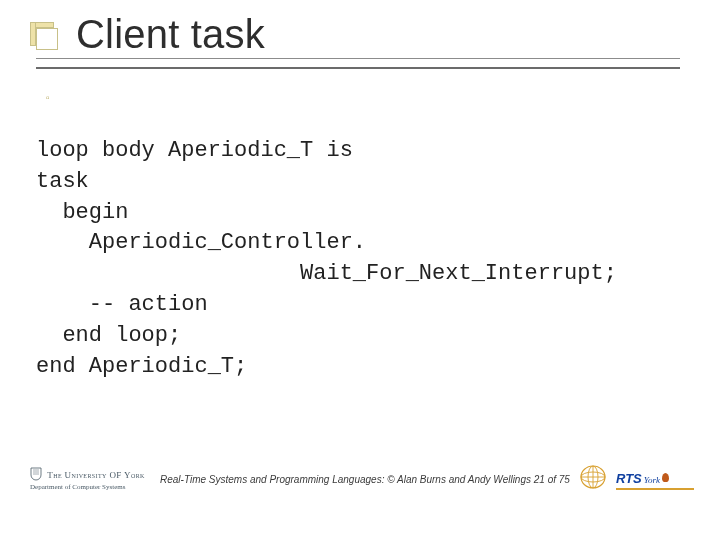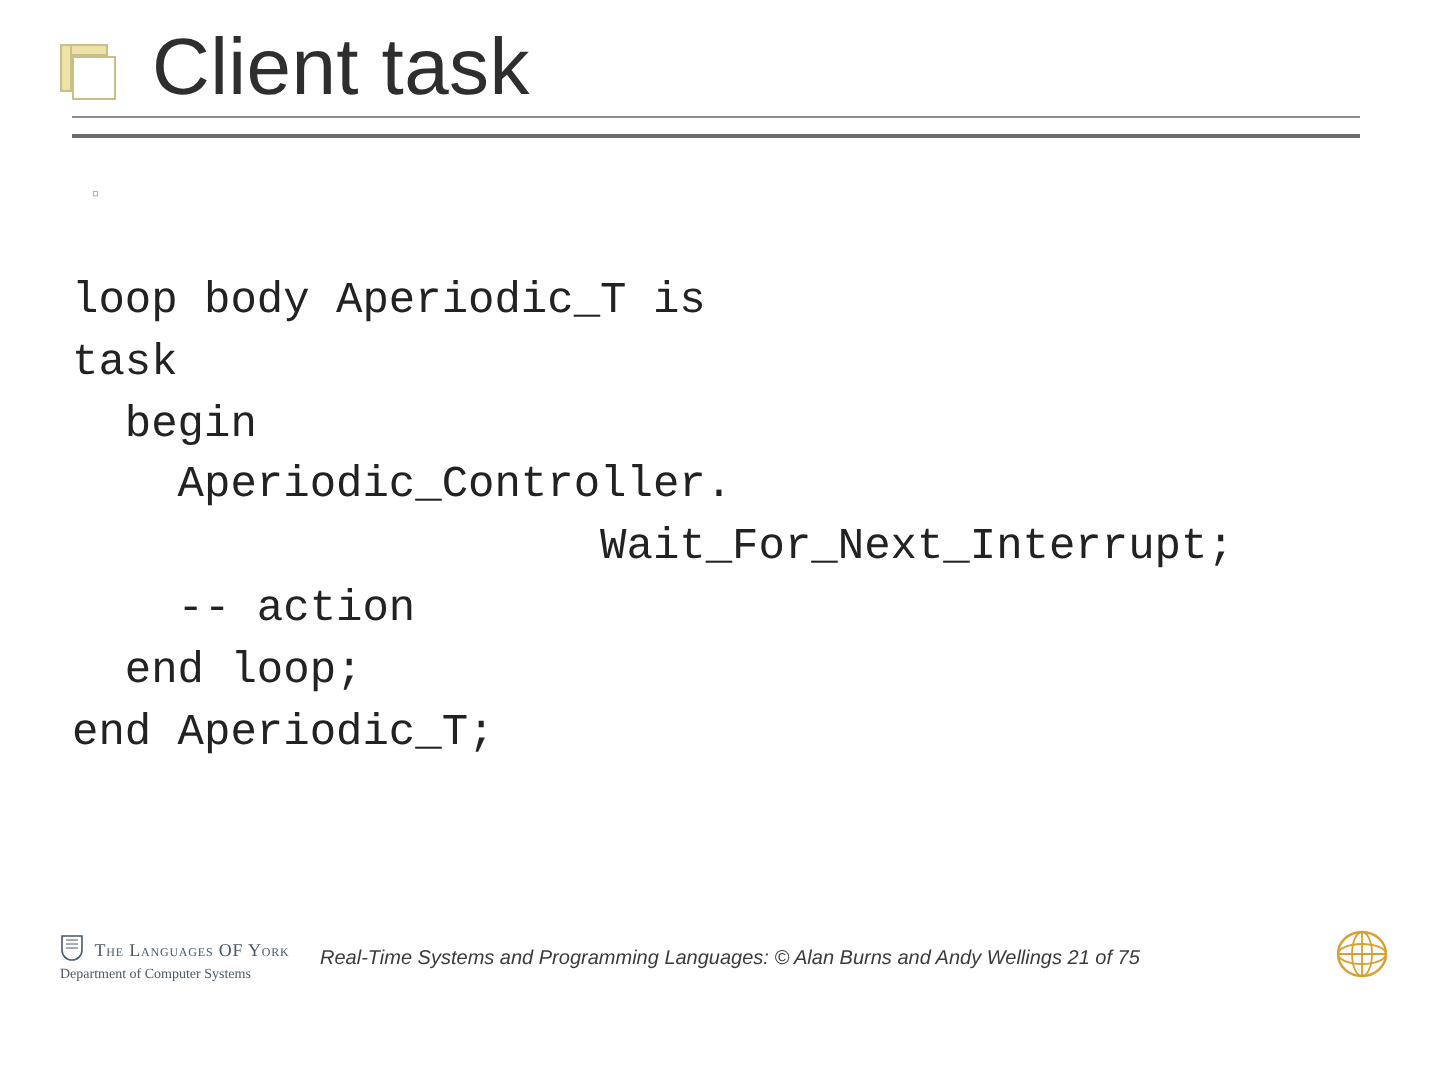--- a/index.html
+++ b/index.html
@@ -201,33 +201,37 @@
 
   <div class="footer">
     <div class="uoy">
       <span class="crest">
         <svg width="12" height="14" viewBox="0 0 12 14">
           <path d="M1 1 h10 v7 a5 5 0 0 1 -5 5 a5 5 0 0 1 -5 -5 z" fill="none" stroke="#4a5a66" stroke-width="0.8"></path>
           <path d="M3 3 h6 M3 5 h6 M3 7 h6" stroke="#4a5a66" stroke-width="0.5"></path>
         </svg>
       </span>
       <span class="line1">
-        <span>The Languages </span><span class="of">of</span><span> York</span>
+        <span>The University </span><span class="of">of</span><span> York</span>
       </span>
       <div class="line2">Department of Computer Systems</div>
     </div>
 
     <div class="footer-text">Real-Time Systems and Programming Languages: © Alan Burns and Andy Wellings 21 of 75</div>
 
     <div class="rts">
       <span class="rts-globe">
         <svg width="26" height="24" viewBox="0 0 26 24">
           <ellipse cx="13" cy="12" rx="12" ry="11" fill="none" stroke="#d8a030" stroke-width="1.2"></ellipse>
           <ellipse cx="13" cy="12" rx="12" ry="5" fill="none" stroke="#d8a030" stroke-width="0.9"></ellipse>
           <ellipse cx="13" cy="12" rx="5" ry="11" fill="none" stroke="#d8a030" stroke-width="0.9"></ellipse>
           <line x1="1" y1="12" x2="25" y2="12" stroke="#d8a030" stroke-width="0.9"></line>
           <line x1="13" y1="1" x2="13" y2="23" stroke="#d8a030" stroke-width="0.9"></line>
         </svg>
       </span>
+      <span class="rts-label">
+        <span class="rts-text">RTS</span><span class="york">York</span><span class="pin"></span>
+        <span class="rts-under"></span>
+      </span>
     </div>
   </div>
 
 </div>
 
 </body></html>

